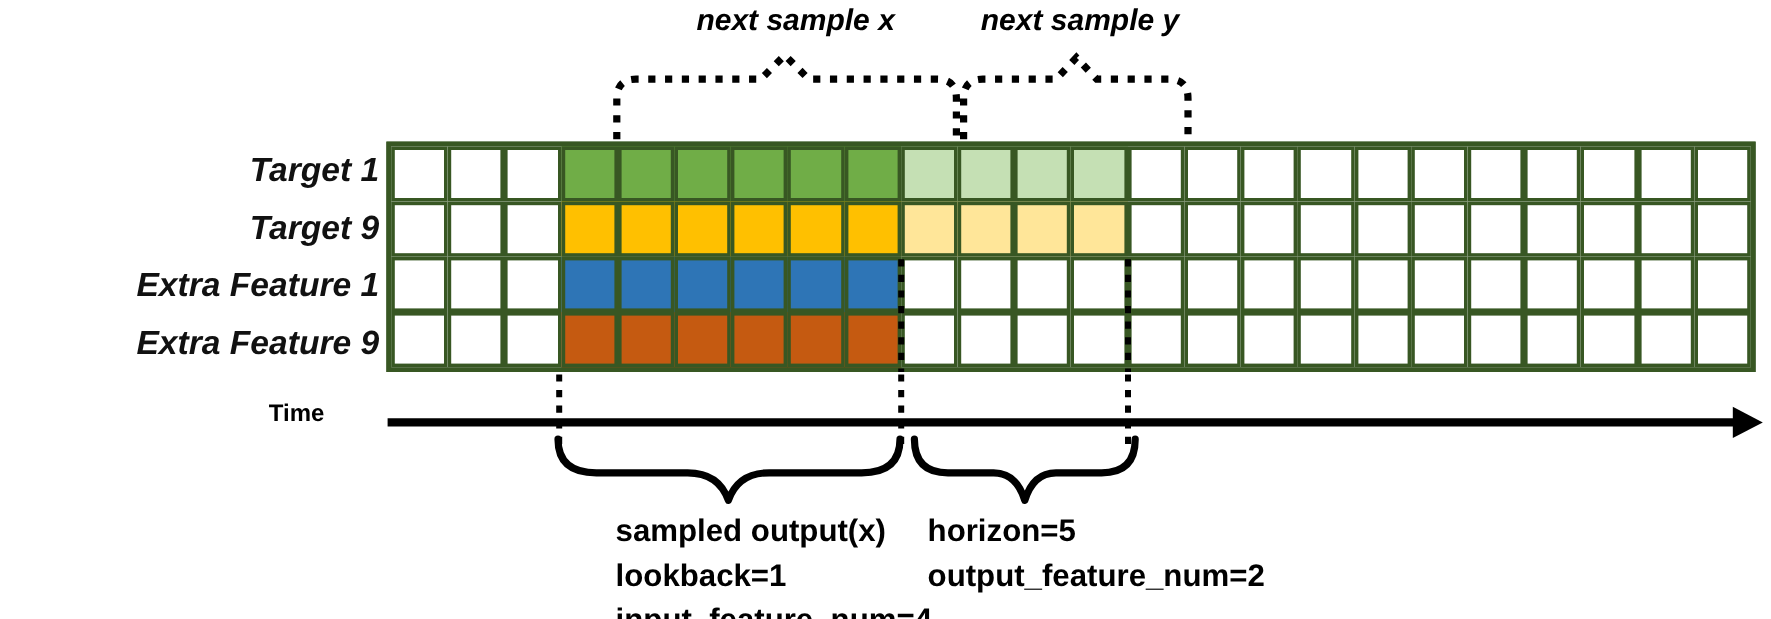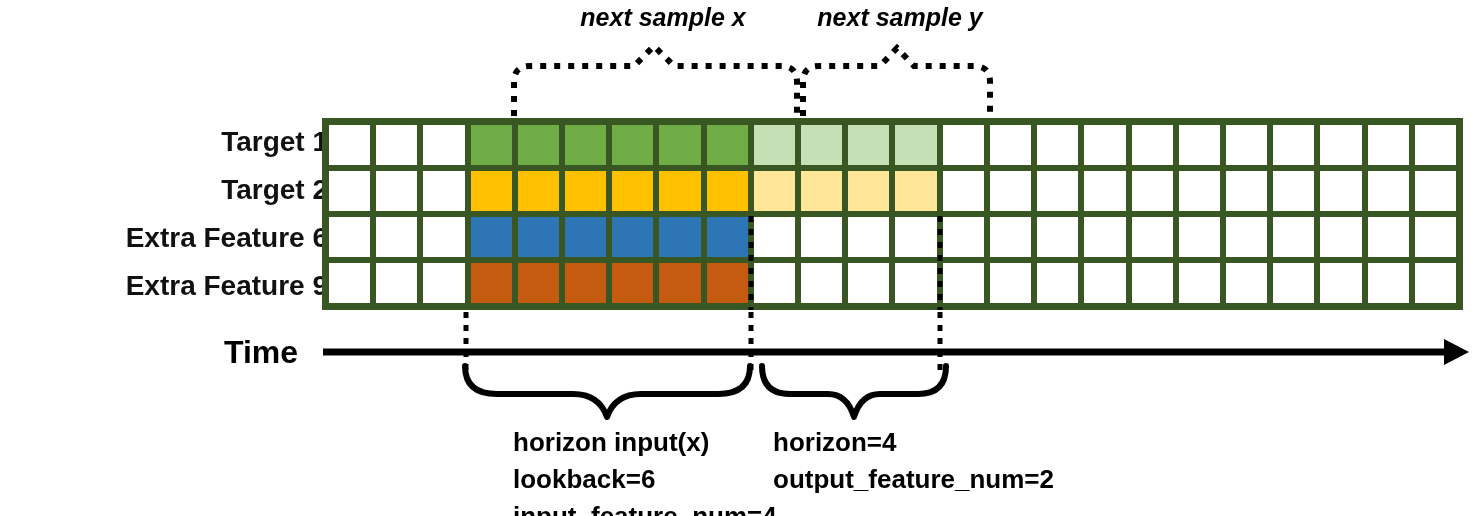--- a/index.html
+++ b/index.html
@@ -10,55 +10,55 @@
   .title{
     position:absolute;left:9px;top:4px;font-size:30px;font-weight:bold;
     letter-spacing:0px;color:#1a1a1a;white-space:nowrap;
   }
   .annot{
     position:absolute;top:3px;font-size:25px;font-style:italic;font-weight:600;
     transform:translateX(-50%);white-space:nowrap;color:#000;
   }
   .annot.x{left:663px;}
   .annot.y{left:900px;}
-  .row-labels{position:absolute;left:16px;top:118px;width:312px;height:192px;}
+  .row-labels{position:absolute;left:4px;top:118px;width:312px;height:192px;font-style:italic;}
   .row-label{
     height:48px;line-height:48px;text-align:right;font-size:28px;font-weight:bold;
     white-space:nowrap;color:#111;
   }
   .grid{
     position:absolute;left:322px;top:118px;width:1141px;height:192px;
     display:grid;border:4px solid var(--grid-border,#385723);
     background:var(--grid-border,#385723);box-sizing:border-box;z-index:1;
   }
   .cell{border:3px solid var(--grid-border,#385723);box-sizing:border-box;background:#fff;}
   .time-label{
-    position:absolute;left:224px;top:334px;font-size:32px;font-weight:bold;color:#000;
+    position:absolute;left:224px;top:334px;font-size:20px;font-weight:bold;color:#000;
   }
   .overlay{position:absolute;left:0;top:0;width:1476px;height:516px;z-index:3;pointer-events:none;}
   .caption{
     position:absolute;top:424px;font-size:26px;font-weight:600;line-height:37px;
     color:#000;white-space:nowrap;z-index:2;
   }
   .caption.input{left:513px;}
   .caption.output{left:773px;}
 </style>
 </head>
 <body>
 
 <div class="canvas">
 
 
   <div class="annot y">next sample y</div>
   <div class="annot x">next sample x</div>
 
   <div class="row-labels">
     <div class="row-label">Target 1</div>
-    <div class="row-label">Target 2</div>
-    <div class="row-label">Extra Feature 6</div>
+    <div class="row-label">Target 9</div>
+    <div class="row-label">Extra Feature 1</div>
     <div class="row-label">Extra Feature 9</div>
   </div>
 
   <div class="grid" style="grid-template-columns: repeat(24, 1fr); grid-template-rows: repeat(4, 1fr);">
       <div class="cell" style="background: rgb(255, 255, 255);"></div>
       <div class="cell" style="background: rgb(255, 255, 255);"></div>
       <div class="cell" style="background: rgb(255, 255, 255);"></div>
       <div class="cell" style="background: rgb(112, 173, 71);"></div>
       <div class="cell" style="background: rgb(112, 173, 71);"></div>
       <div class="cell" style="background: rgb(112, 173, 71);"></div>
@@ -170,22 +170,22 @@
 
     <line x1="323" y1="352" x2="1446" y2="352" stroke="#000" stroke-width="7"></line>
     <polygon points="1444,339 1469,352 1444,365" fill="#000"></polygon>
 
     <path d="M 465 366 Q 465 394 497 394 L 573 394 Q 599 394 607 417 Q 615 394 641 394 L 718 394 Q 750 394 750 366" fill="none" stroke="#000" stroke-width="6" stroke-linecap="round" stroke-linejoin="round"></path>
 
     <path d="M 762 366 Q 762 394 790 394 L 828 394 Q 847 394 854 417 Q 861 394 880 394 L 918 394 Q 946 394 946 366" fill="none" stroke="#000" stroke-width="6" stroke-linecap="round" stroke-linejoin="round"></path>
   </svg>
 
   <div class="caption input">
-    <div>horizon input(x)</div>
-    <div>lookback=6</div>
+    <div>sampled output(x)</div>
+    <div>lookback=1</div>
     <div>input_feature_num=4</div>
   </div>
   <div class="caption output">
-    <div>horizon=4</div>
+    <div>horizon=5</div>
     <div>output_feature_num=2</div>
   </div>
 
 </div>
 
 </body></html>

